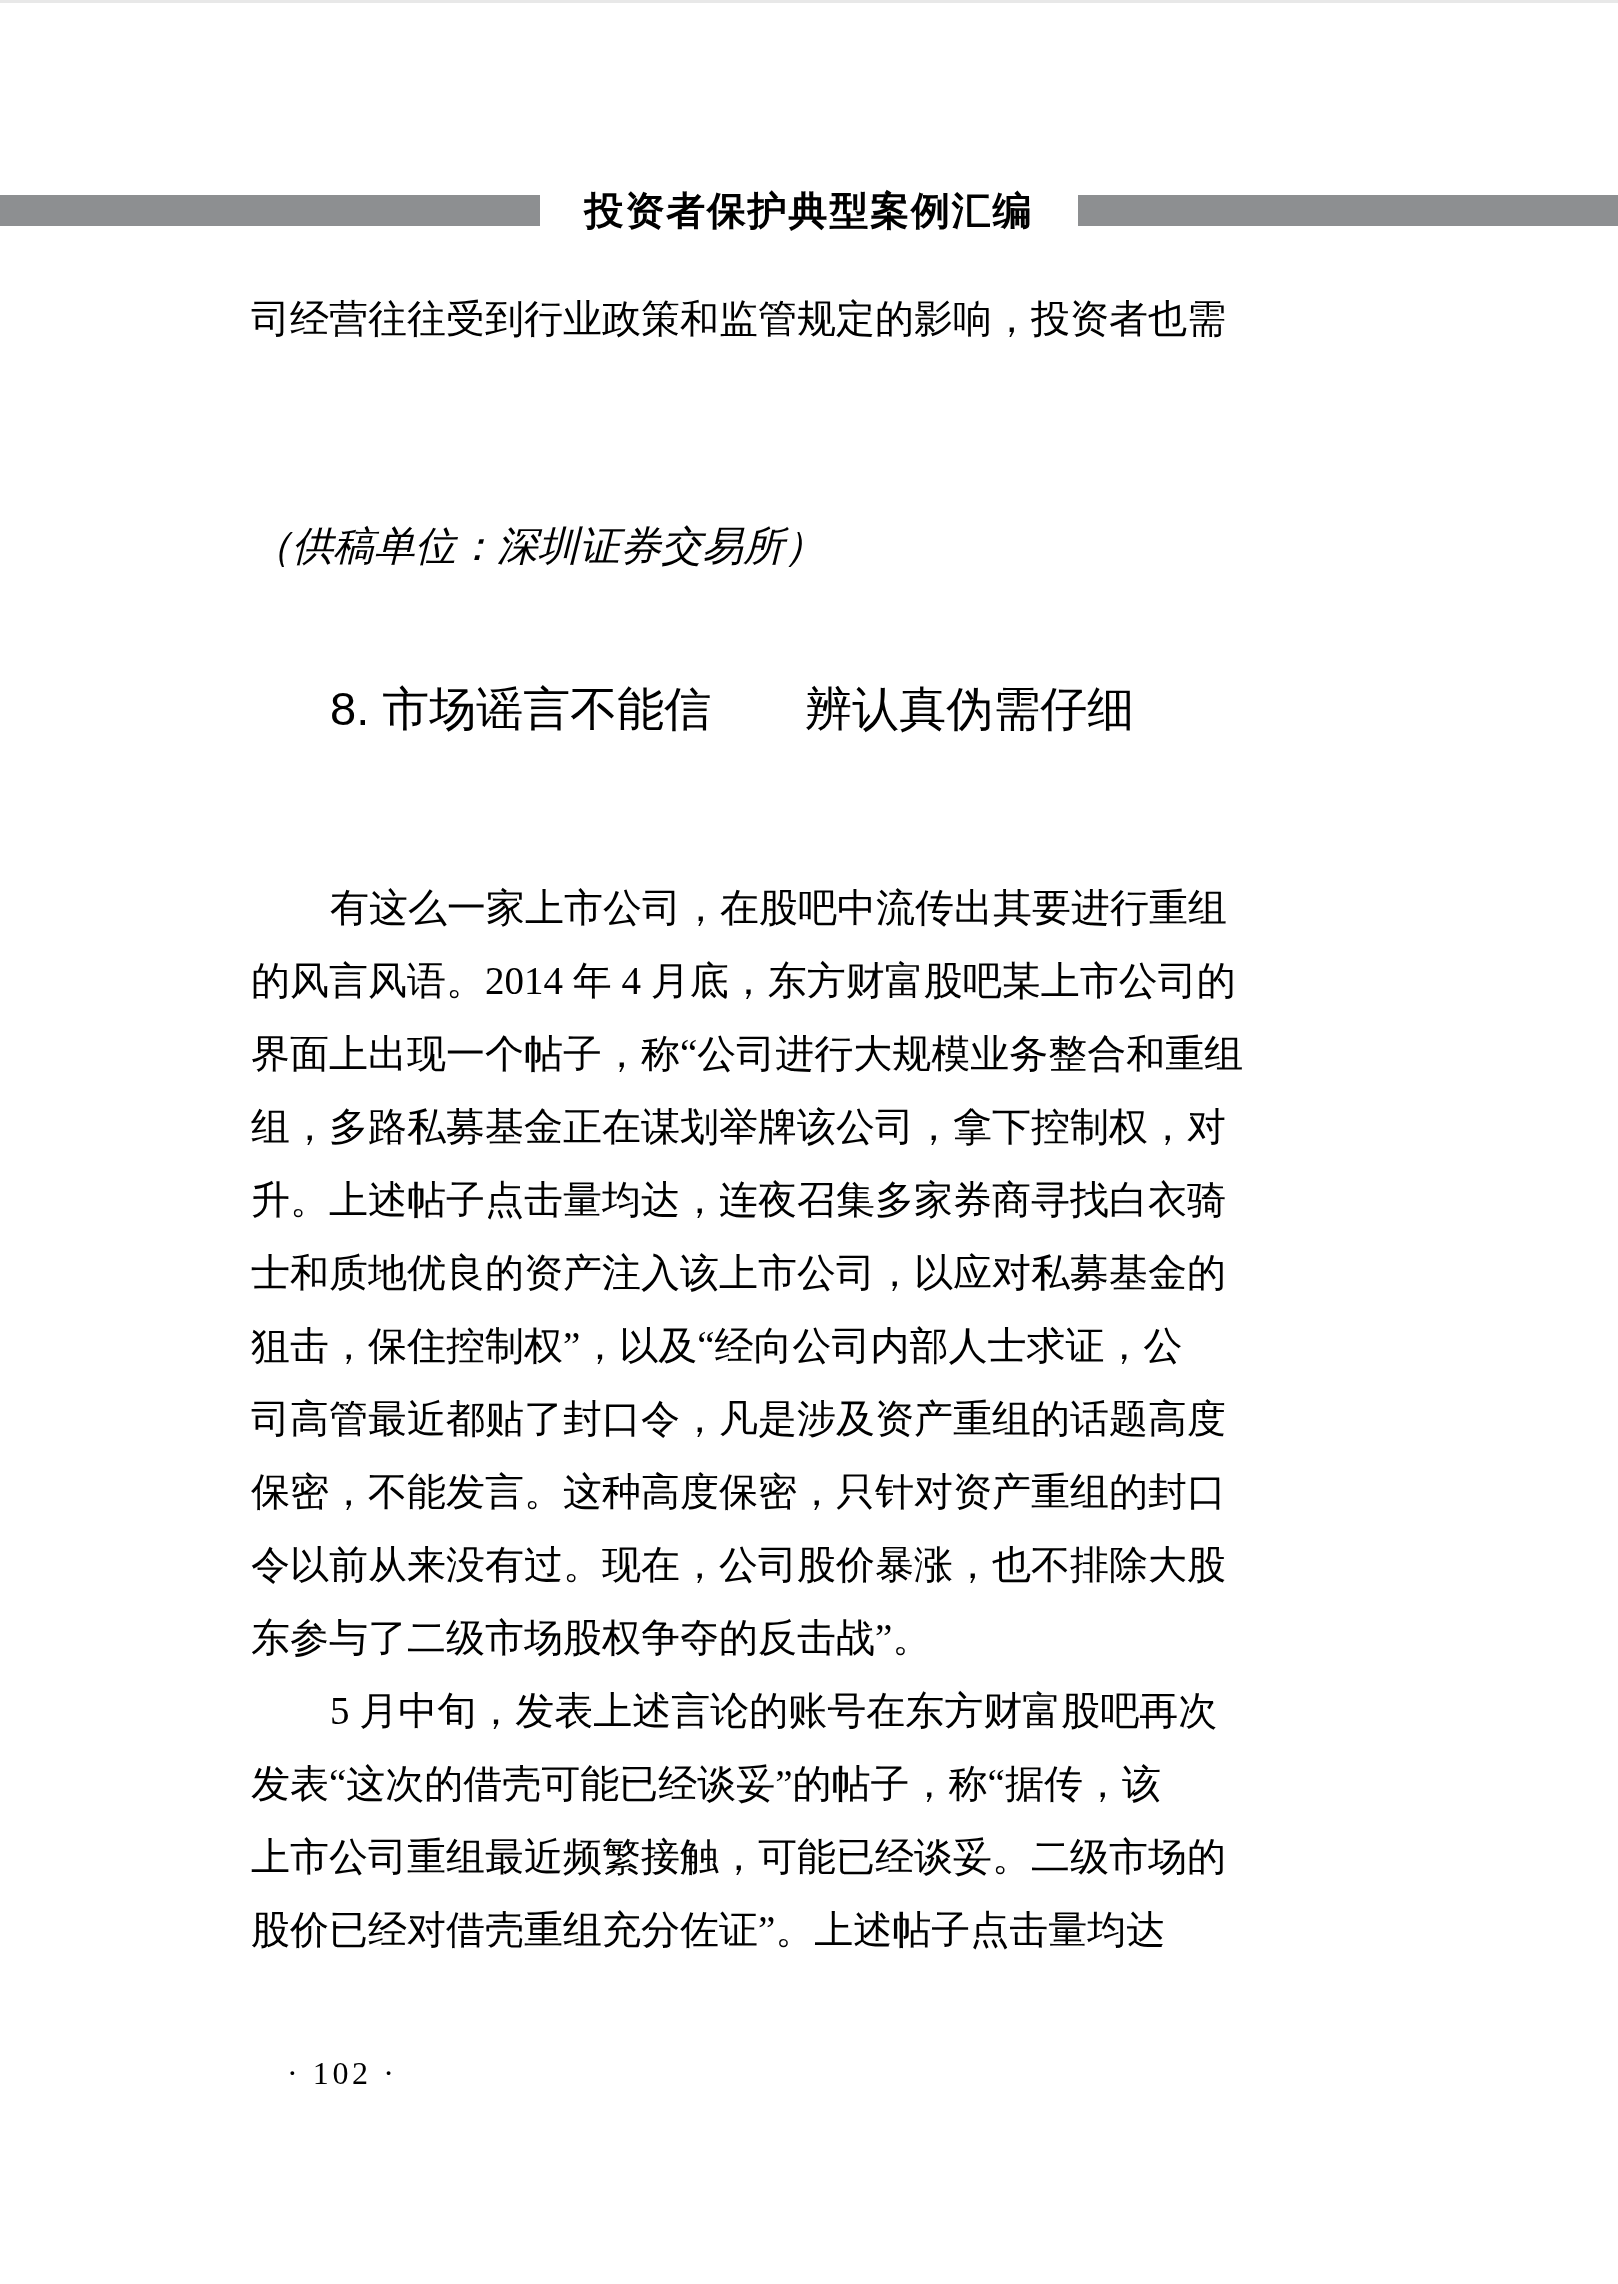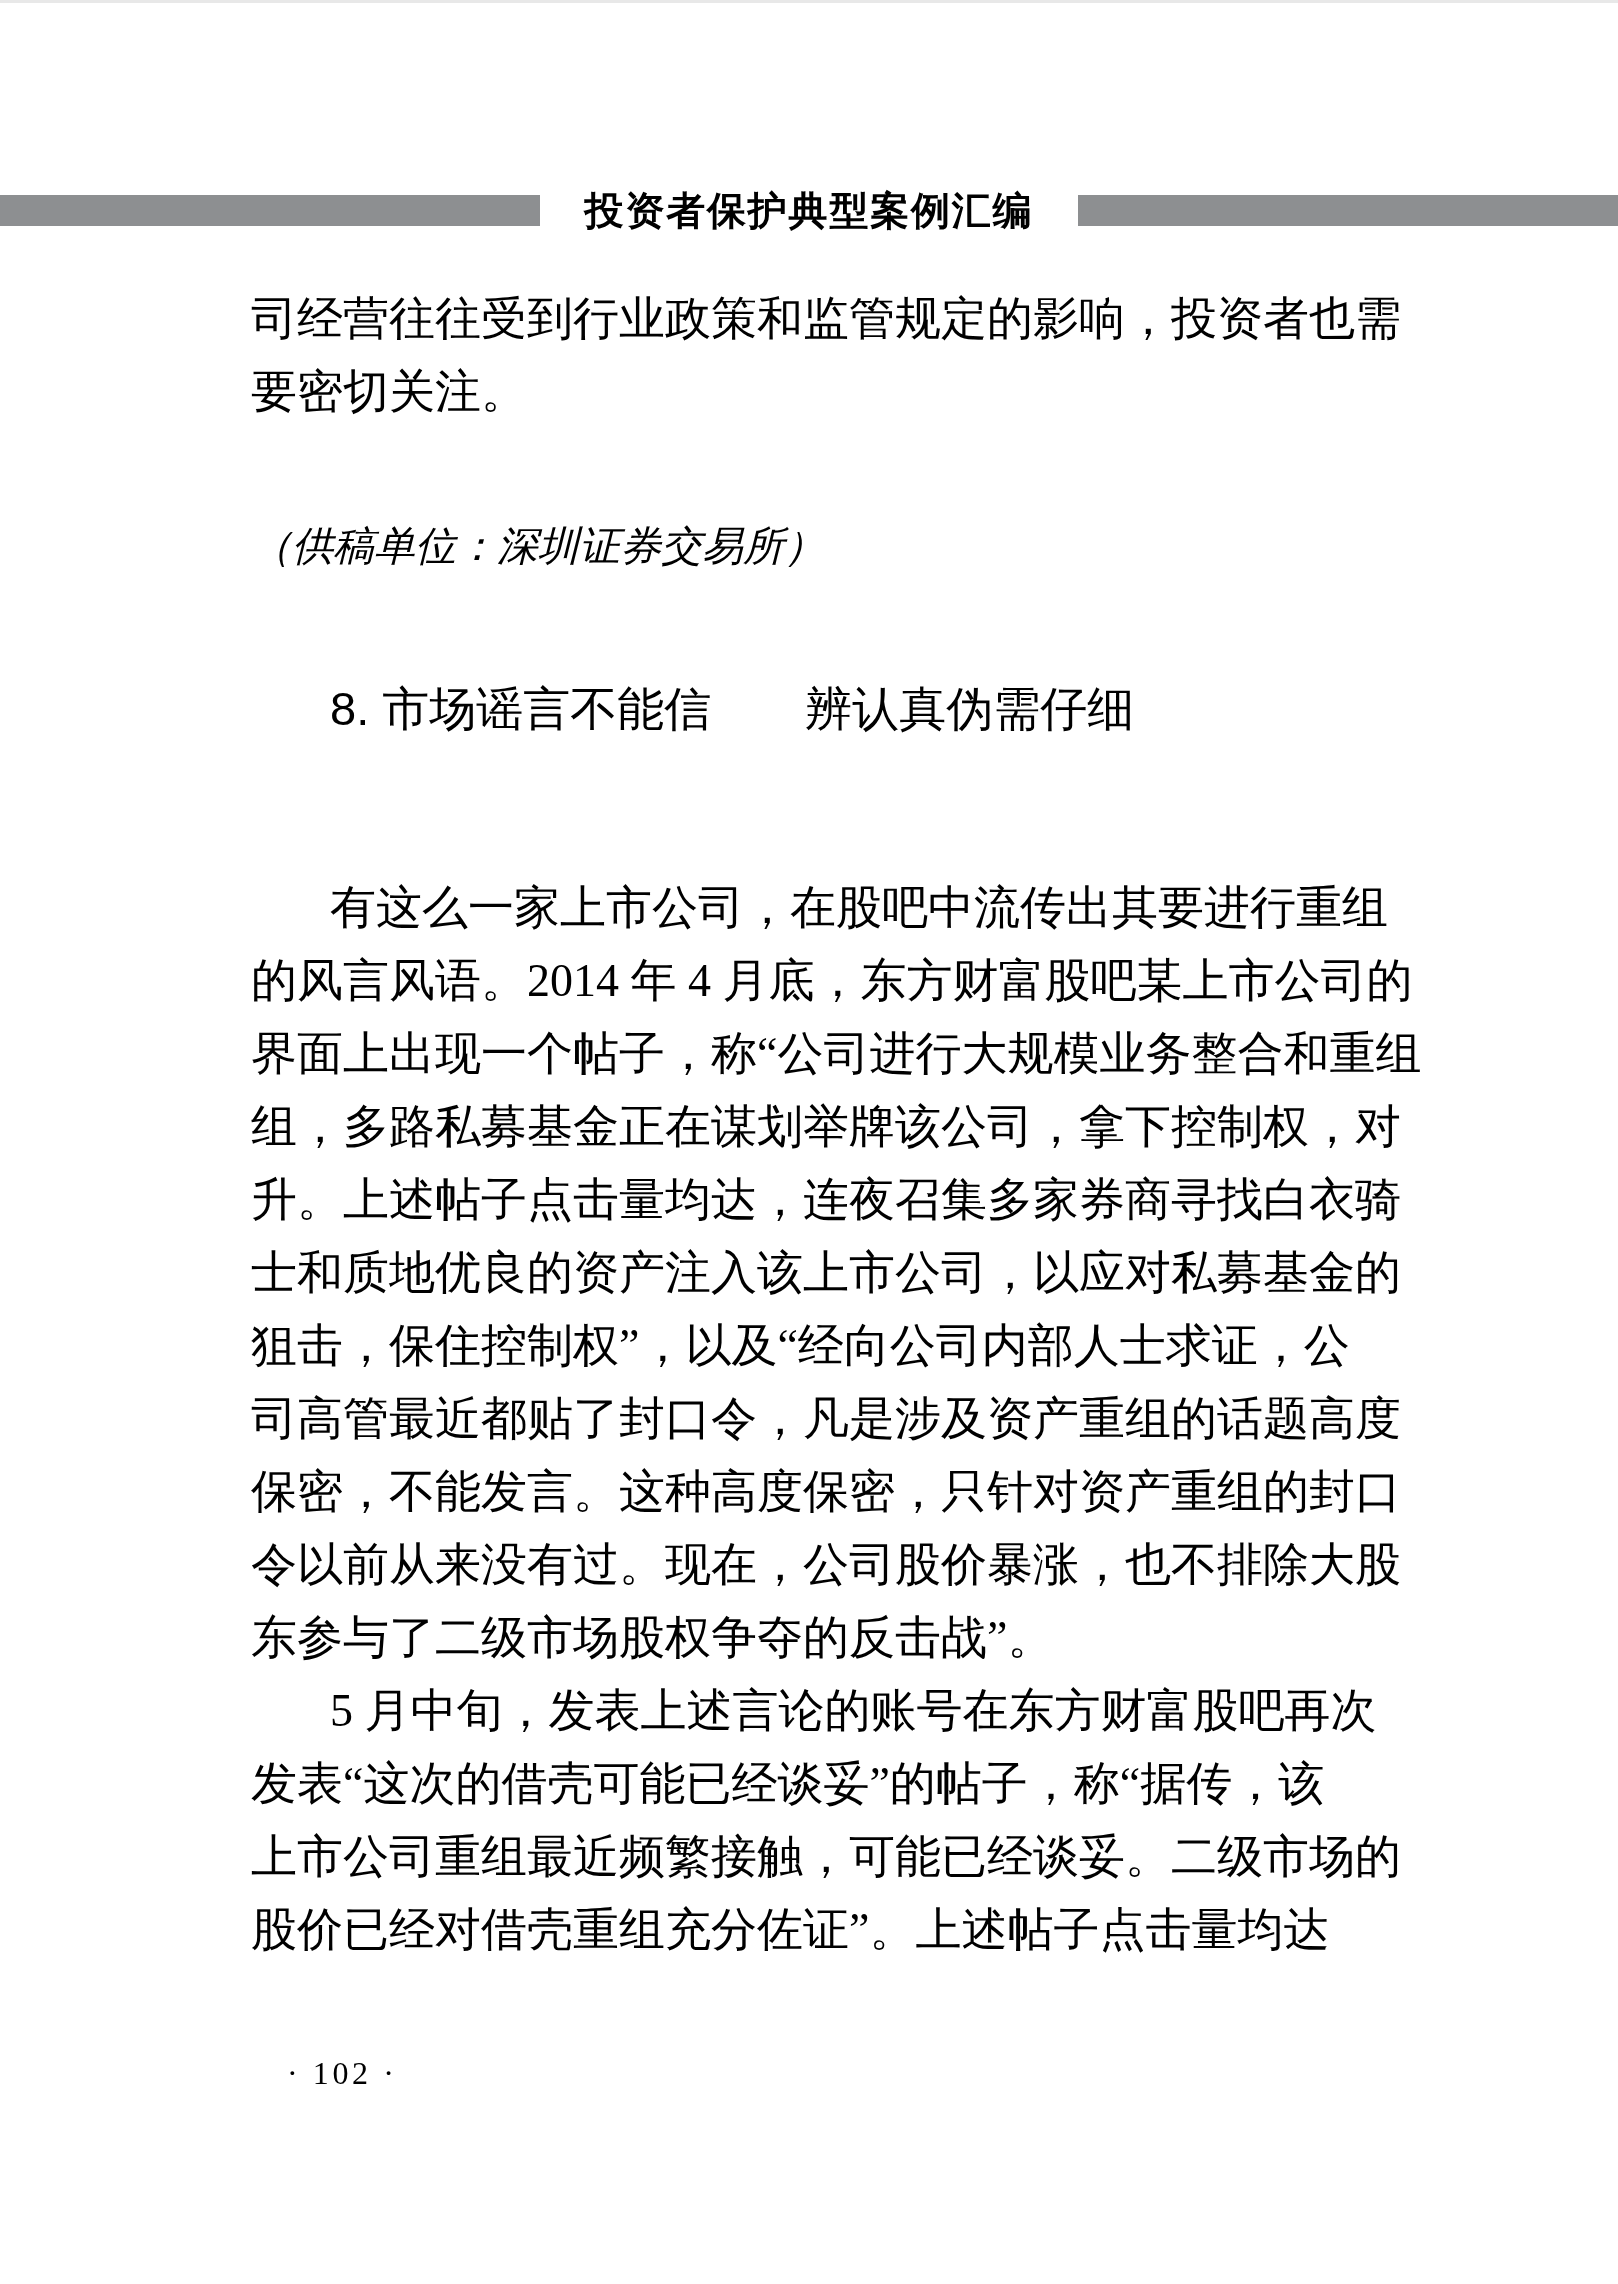--- a/index.html
+++ b/index.html
@@ -39,21 +39,21 @@
     color: #000000;
     white-space: nowrap;
   }
 
   
   .textblock {
     position: absolute;
     left: 251px;
     width: 1140px;
     font-family: "Liberation Serif", "DejaVu Serif", serif;
-    font-size: 46px;
+    font-size: 39px;
     line-height: 73px;
     color: #000000;
   }
   .line { white-space: nowrap; }
   .line.indent { padding-left: 79px; }
 
   .intro-block { top: 279px; }
 
   .attribution-block {
     top: 507px;
@@ -106,21 +106,20 @@
 <div class="page">
 
   <header class="running-header">
     <div class="header-rule"></div>
     <div class="running-title">投资者保护典型案例汇编</div>
     <div class="header-rule"></div>
   </header>
 
   <div class="textblock intro-block">
     <div class="line">司经营往往受到行业政策和监管规定的影响，投资者也需</div>
-    <div class="line">要密切关注。</div>
   </div>
 
   <div class="textblock attribution-block">
     <div class="line">（供稿单位：深圳证券交易所）</div>
   </div>
 
   <h1 class="section-heading">8. 市场谣言不能信　　辨认真伪需仔细</h1>
 
 
   <div class="textblock body-block">

